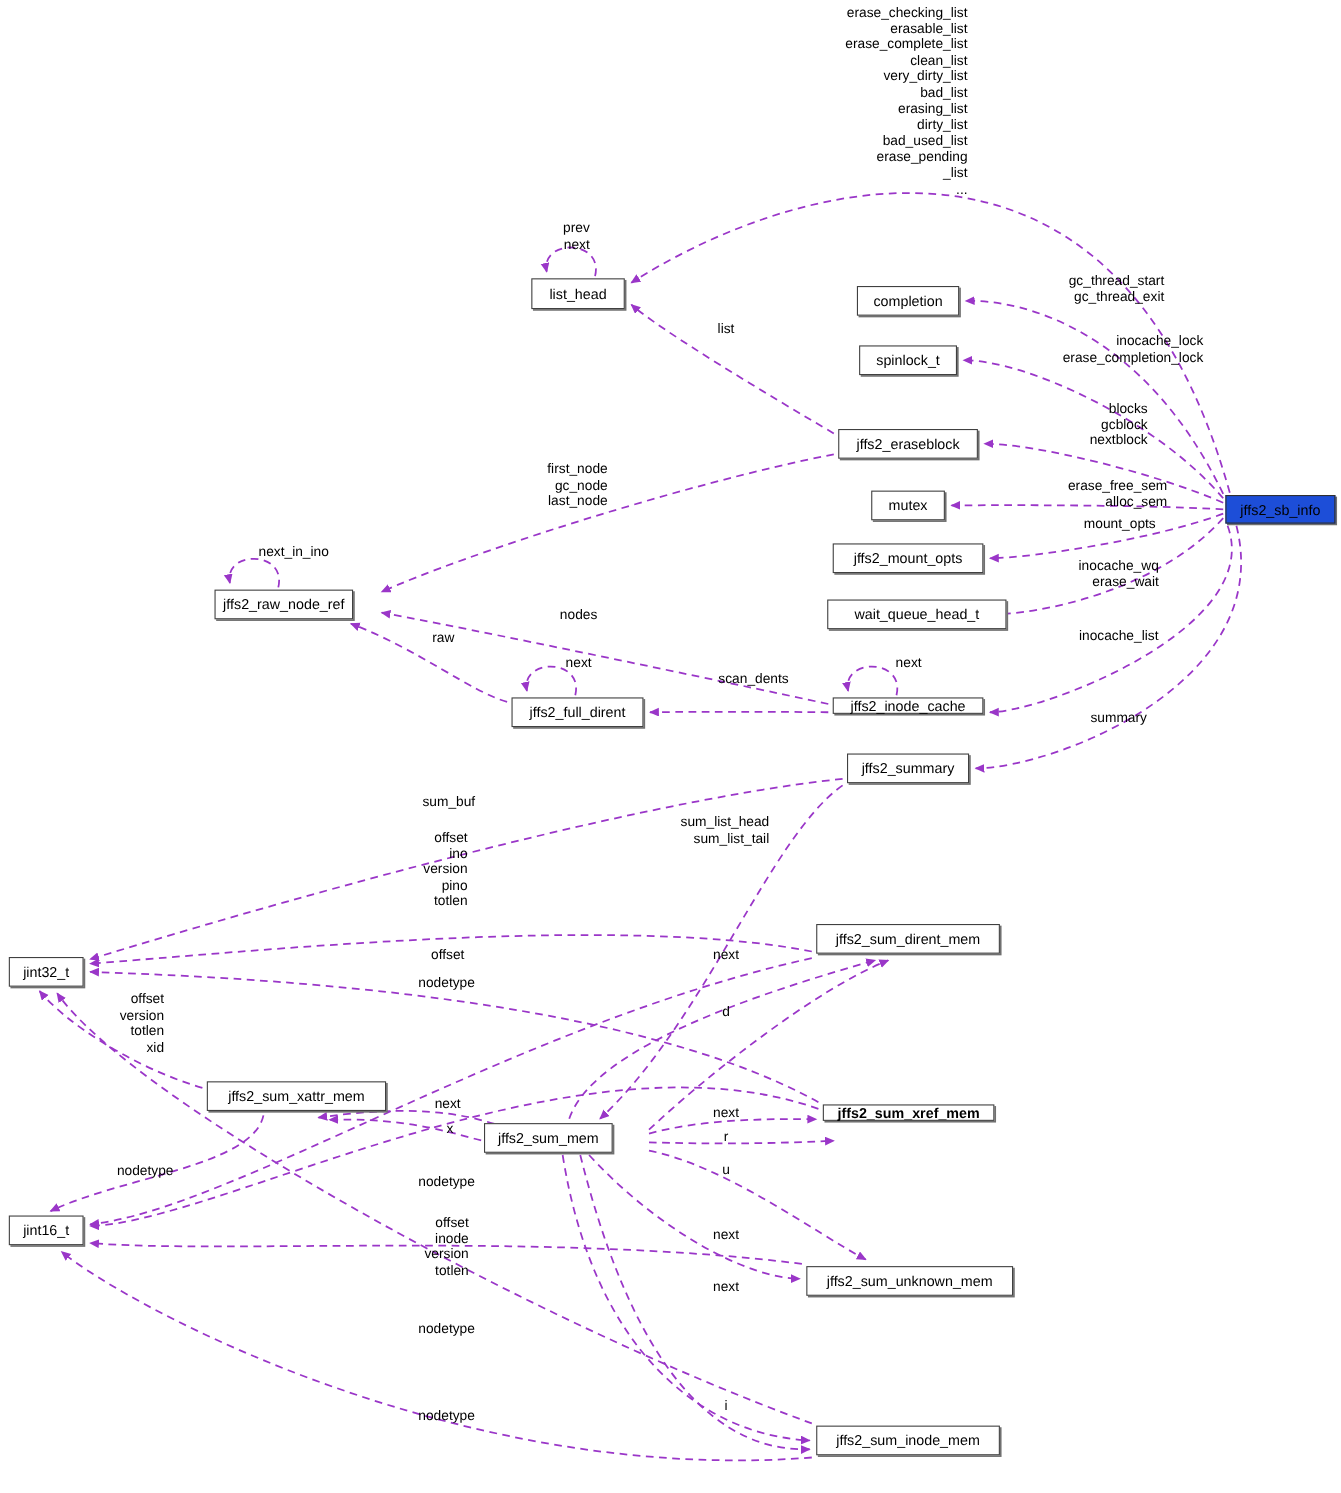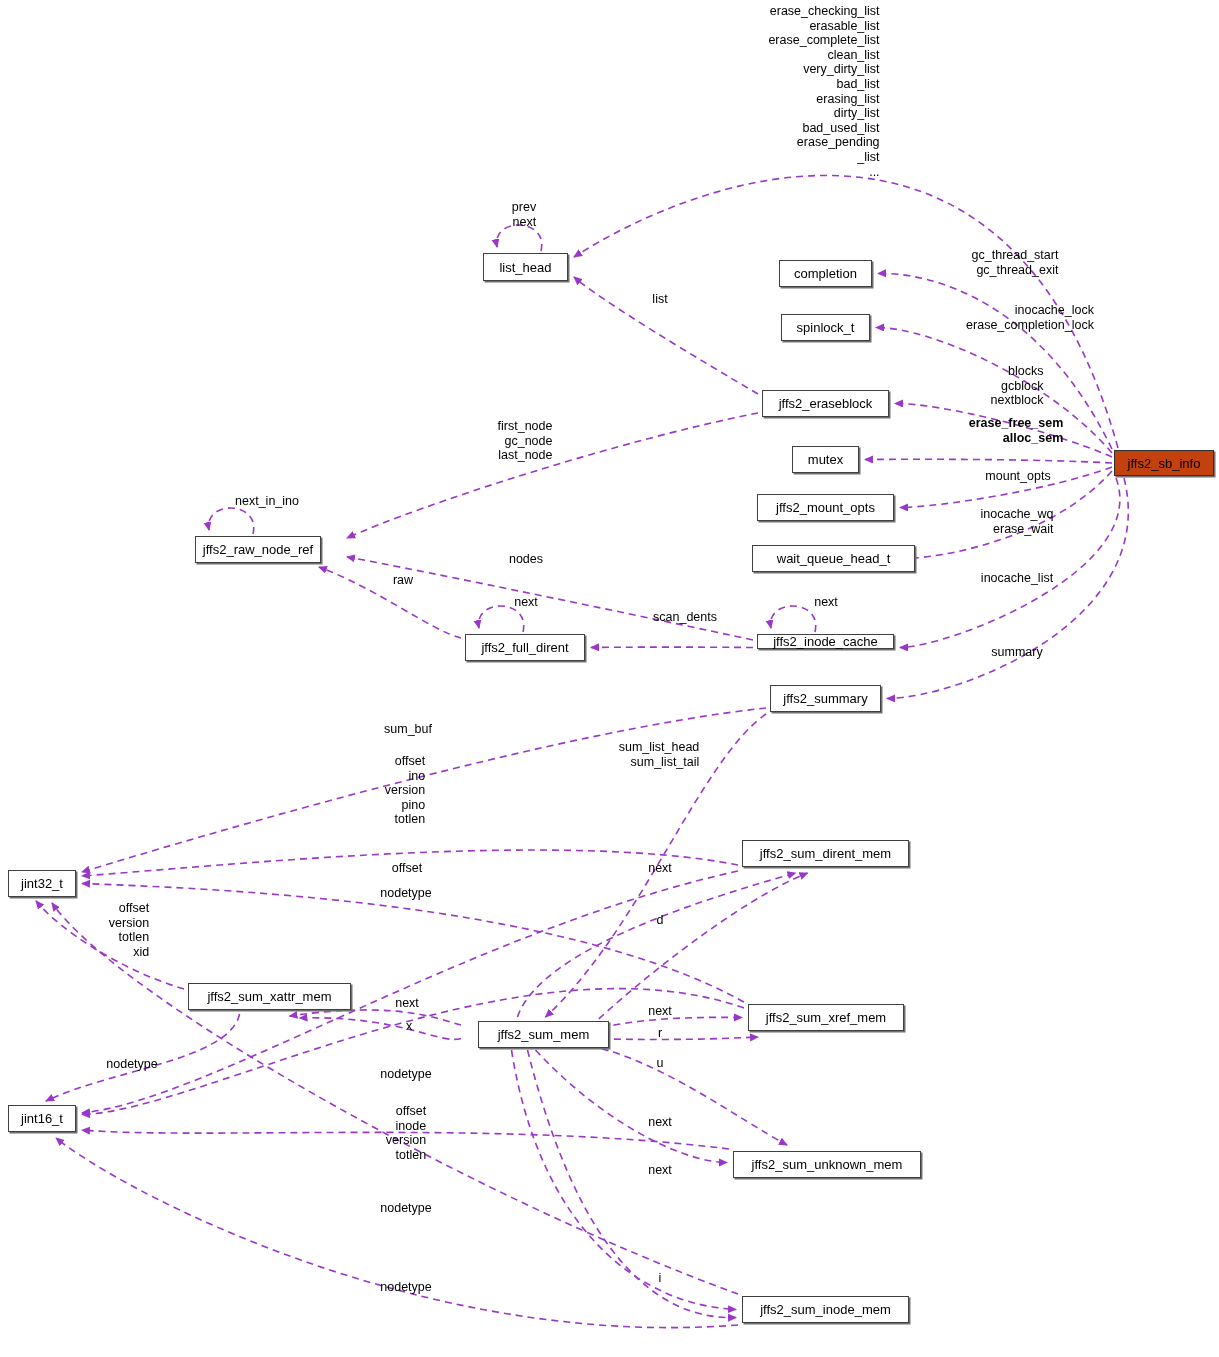--- a/index.html
+++ b/index.html
@@ -30,21 +30,21 @@
     color: #000000;
     font-size: 13px;
     line-height: 1;
     display: flex;
     align-items: center;
     justify-content: center;
     white-space: nowrap;
     box-shadow: 1.5px 1.5px 0 0 #707070;
   }
   .node.highlight {
-    background: #c2410c;
+    background: #1d4ed8;
     border: 1px solid #303030;
   }
   .edge-label {
     position: absolute;
     font-size: 12.5px;
     color: #000000;
     line-height: 14.6px;
     white-space: pre;
     text-align: right;
     transform: translateX(-50%);
@@ -143,24 +143,24 @@
       </div>
       <div class="node" style="left: 8px; top: 870px; width: 68px; height: 27px;">
         <span>jint32_t</span>
       </div>
       <div class="node" style="left: 742px; top: 840px; width: 167px; height: 27px;">
         <span>jffs2_sum_dirent_mem</span>
       </div>
       <div class="node" style="left: 188px; top: 983px; width: 163px; height: 27px;">
         <span>jffs2_sum_xattr_mem</span>
       </div>
-      <div class="node" style="left: 478px; top: 1021px; width: 131px; height: 27px;">
+      <div class="node" style="left: 440px; top: 1021px; width: 117px; height: 27px;">
         <span>jffs2_sum_mem</span>
       </div>
-      <div class="node" style="left: 748px; top: 1004px; width: 156px; height: 27px;">
+      <div class="node" style="left: 748px; top: 1004px; width: 156px; height: 15px; font-weight: bold;">
         <span>jffs2_sum_xref_mem</span>
       </div>
       <div class="node" style="left: 8px; top: 1105px; width: 68px; height: 27px;">
         <span>jint16_t</span>
       </div>
       <div class="node" style="left: 733px; top: 1151px; width: 188px; height: 27px;">
         <span>jffs2_sum_unknown_mem</span>
       </div>
       <div class="node" style="left: 742px; top: 1296px; width: 167px; height: 27px;">
         <span>jffs2_sum_inode_mem</span>
@@ -182,21 +182,21 @@
       <div class="edge-label" style="left: 524px; top: 200px;">prev
 next</div>
       <div class="edge-label" style="left: 1015px; top: 248px;">gc_thread_start
 gc_thread_exit</div>
       <div class="edge-label" style="left: 660px; top: 292px;">list</div>
       <div class="edge-label" style="left: 1030px; top: 303px;">inocache_lock
 erase_completion_lock</div>
       <div class="edge-label" style="left: 1017px; top: 364px;">blocks
 gcblock
 nextblock</div>
-      <div class="edge-label" style="left: 1016px; top: 416px; font-weight: bold;">erase_free_sem
+      <div class="edge-label" style="left: 1016px; top: 434px;">erase_free_sem
 alloc_sem</div>
       <div class="edge-label" style="left: 525px; top: 419px;">first_node
 gc_node
 last_node</div>
       <div class="edge-label" style="left: 1018px; top: 469px;">mount_opts</div>
       <div class="edge-label" style="left: 1017px; top: 507px;">inocache_wq
 erase_wait</div>
       <div class="edge-label" style="left: 267px; top: 494px;">next_in_ino</div>
       <div class="edge-label" style="left: 526px; top: 552px;">nodes</div>
       <div class="edge-label" style="left: 1017px; top: 571px;">inocache_list</div>

